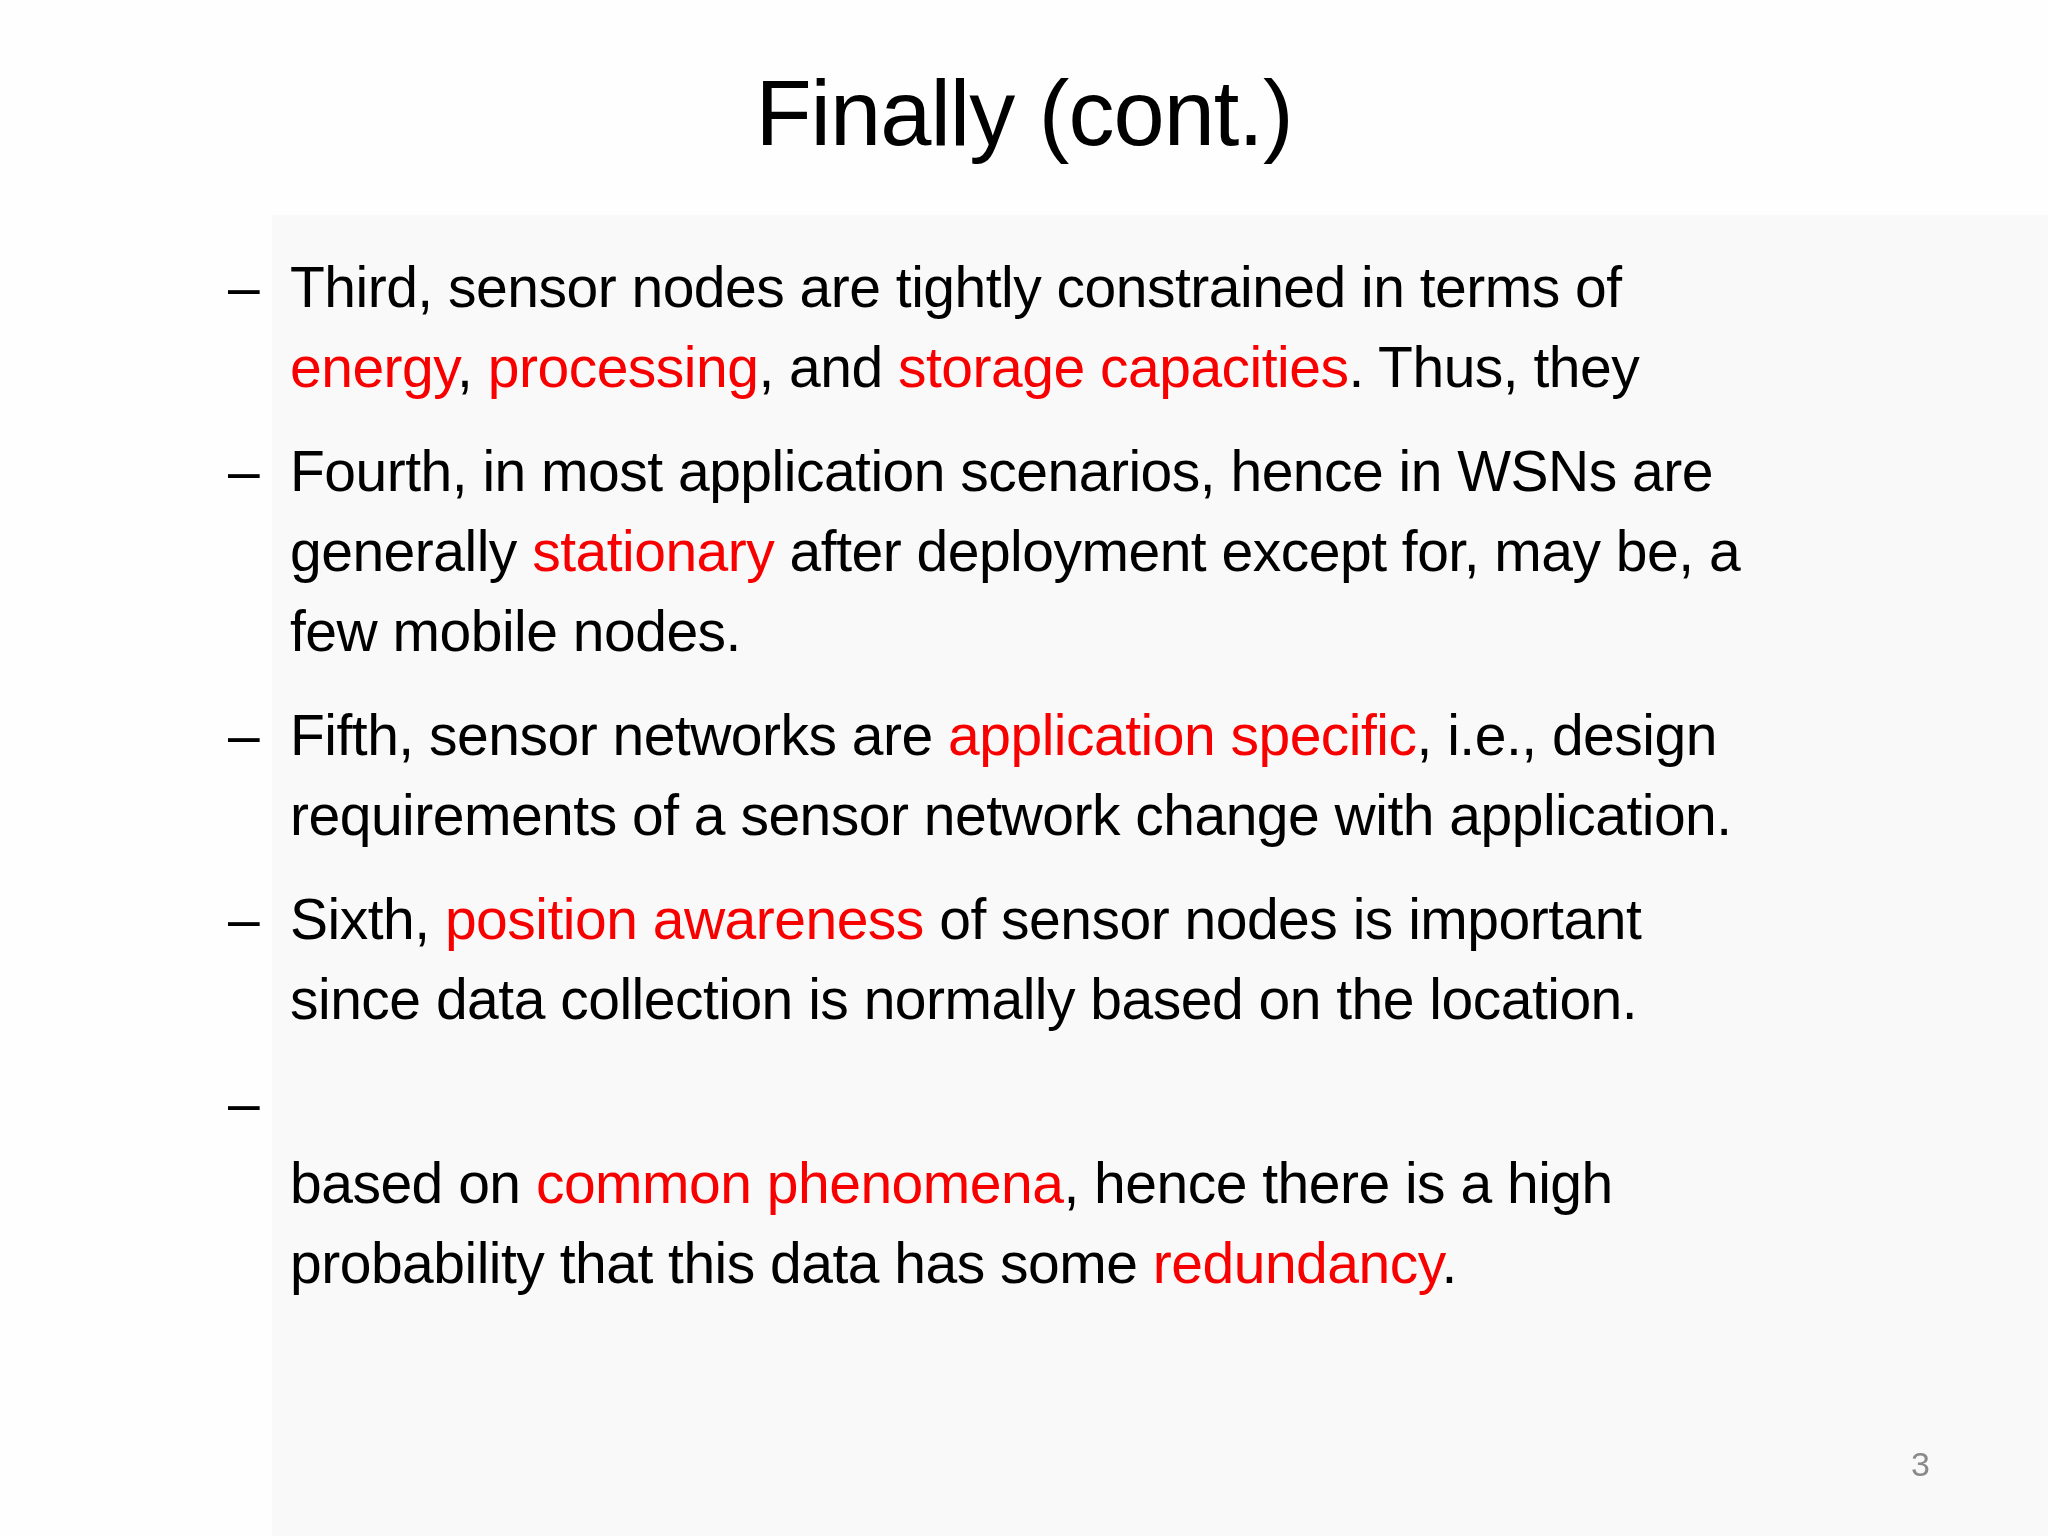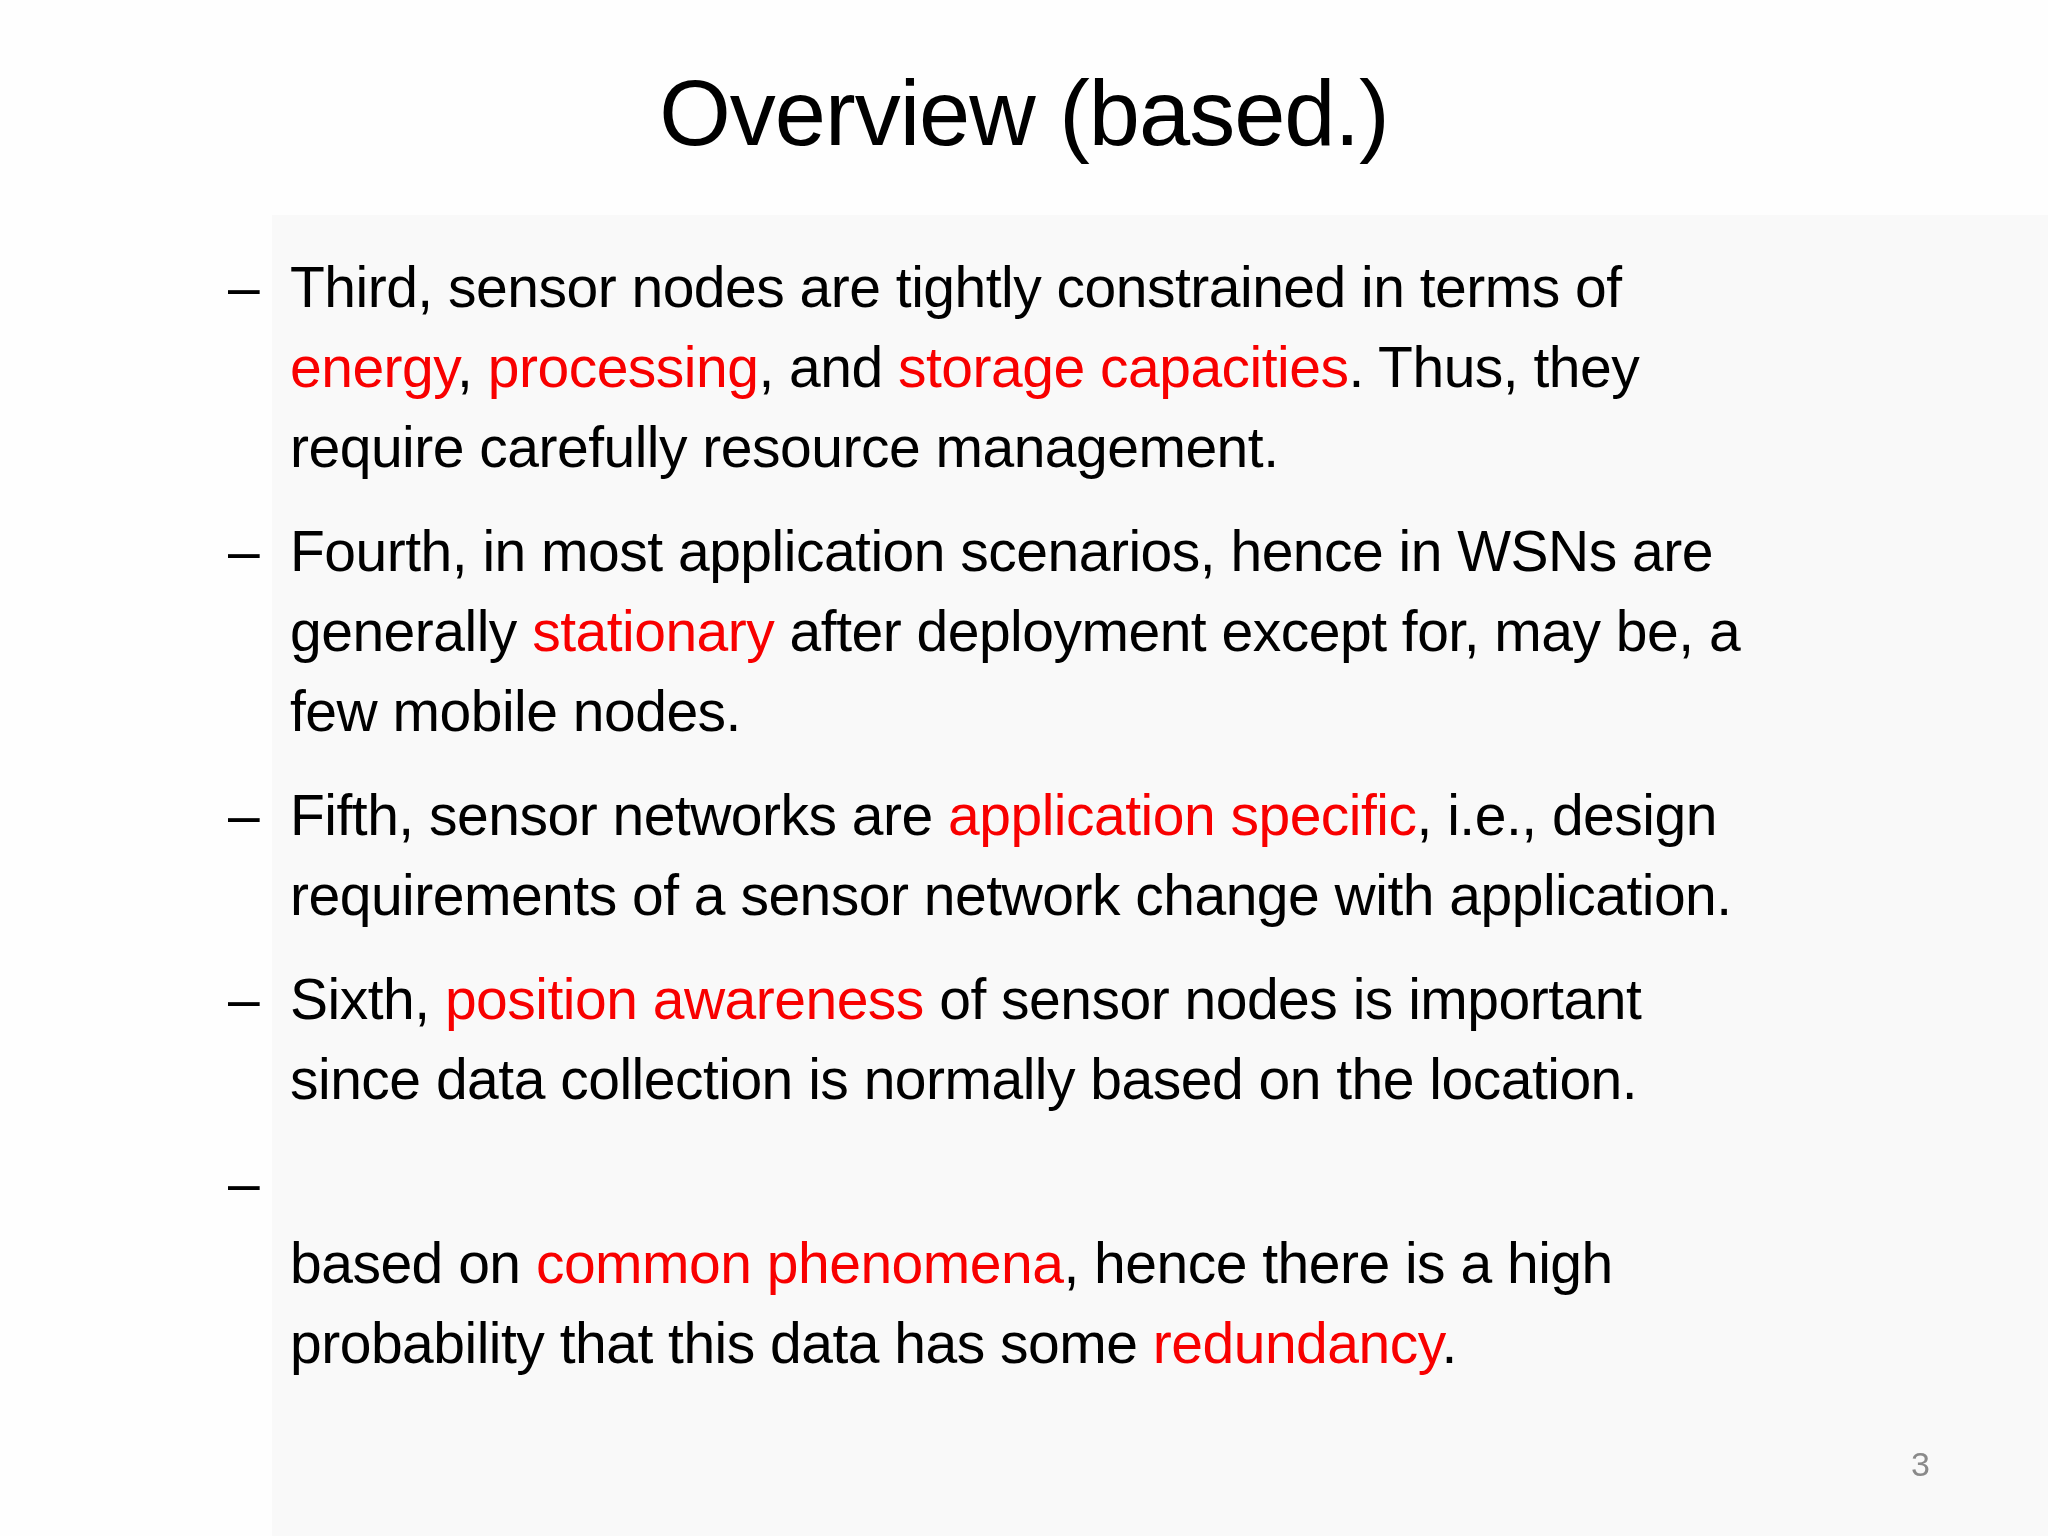--- a/index.html
+++ b/index.html
@@ -67,22 +67,22 @@
     bottom: 52px;
     font-size: 34px;
     color: var(--page-gray, #8a8a8a);
   }
 </style>
 </head>
 <body>
 
 <div class="slide">
   <div class="content-shade"></div>
-  <h1 class="title">Overview (based.)</h1>
+  <h1 class="title">Finally (cont.)</h1>
   <div class="bullets" id="bullets">
-      <div class="bullet"><span class="marker">–</span><span>Third, sensor nodes are tightly constrained in terms of</span><br><span class="red">energy</span><span>, </span><span class="red">processing</span><span>, and </span><span class="red">storage capacities</span><span>. Thus, they</span><br><span>require carefully resource management.</span></div>
+      <div class="bullet"><span class="marker">–</span><span>Third, sensor nodes are tightly constrained in terms of</span><br><span class="red">energy</span><span>, </span><span class="red">processing</span><span>, and </span><span class="red">storage capacities</span><span>. Thus, they</span><br></div>
       <div class="bullet"><span class="marker">–</span><span>Fourth, in most application scenarios, hence in WSNs are</span><br><span>generally </span><span class="red">stationary</span><span> after deployment except for, may be, a</span><br><span>few mobile nodes.</span></div>
       <div class="bullet"><span class="marker">–</span><span>Fifth, sensor networks are </span><span class="red">application specific</span><span>, i.e., design</span><br><span>requirements of a sensor network change with application.</span></div>
       <div class="bullet"><span class="marker">–</span><span>Sixth, </span><span class="red">position awareness</span><span> of sensor nodes is important</span><br><span>since data collection is normally based on the location.</span></div>
       <div class="bullet"><span class="marker">–</span><br><span>based on </span><span class="red">common phenomena</span><span>, hence there is a high</span><br><span>probability that this data has some </span><span class="red">redundancy</span><span>.</span></div>
     </div>
   <div class="page-number">3</div>
 </div>
 
 </body></html>

